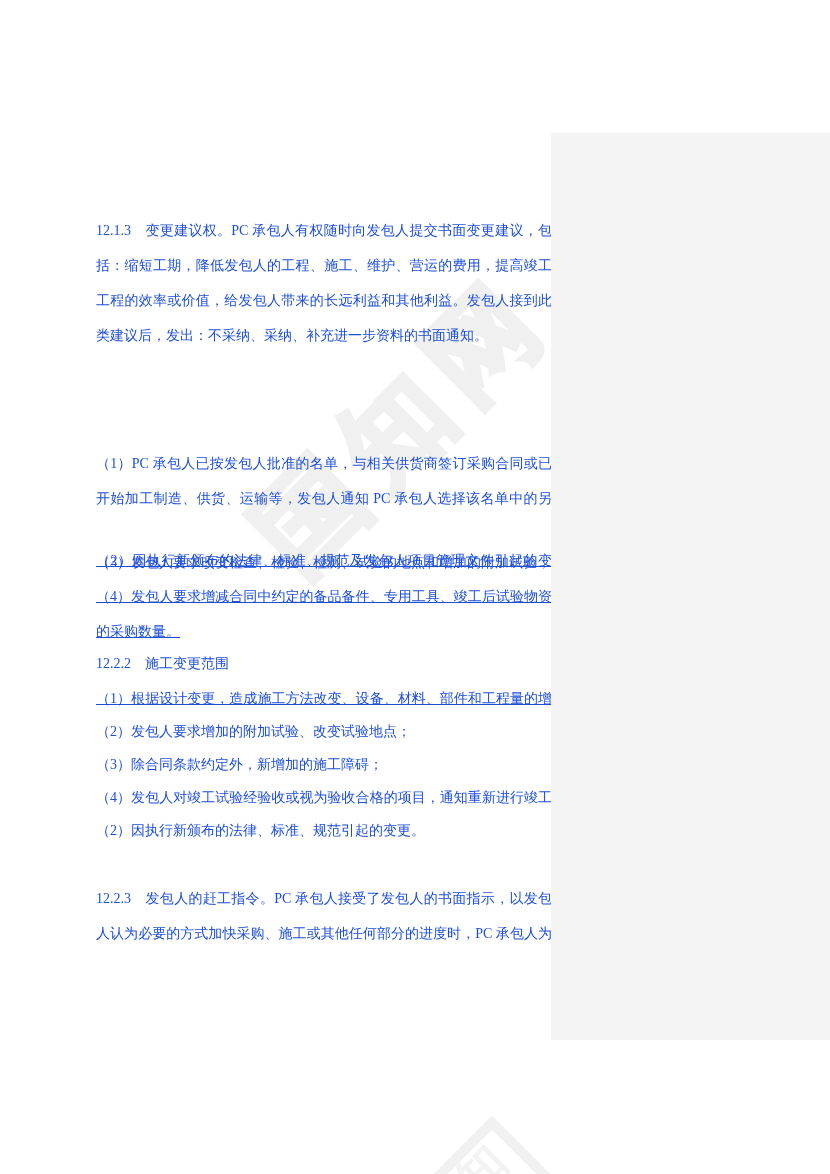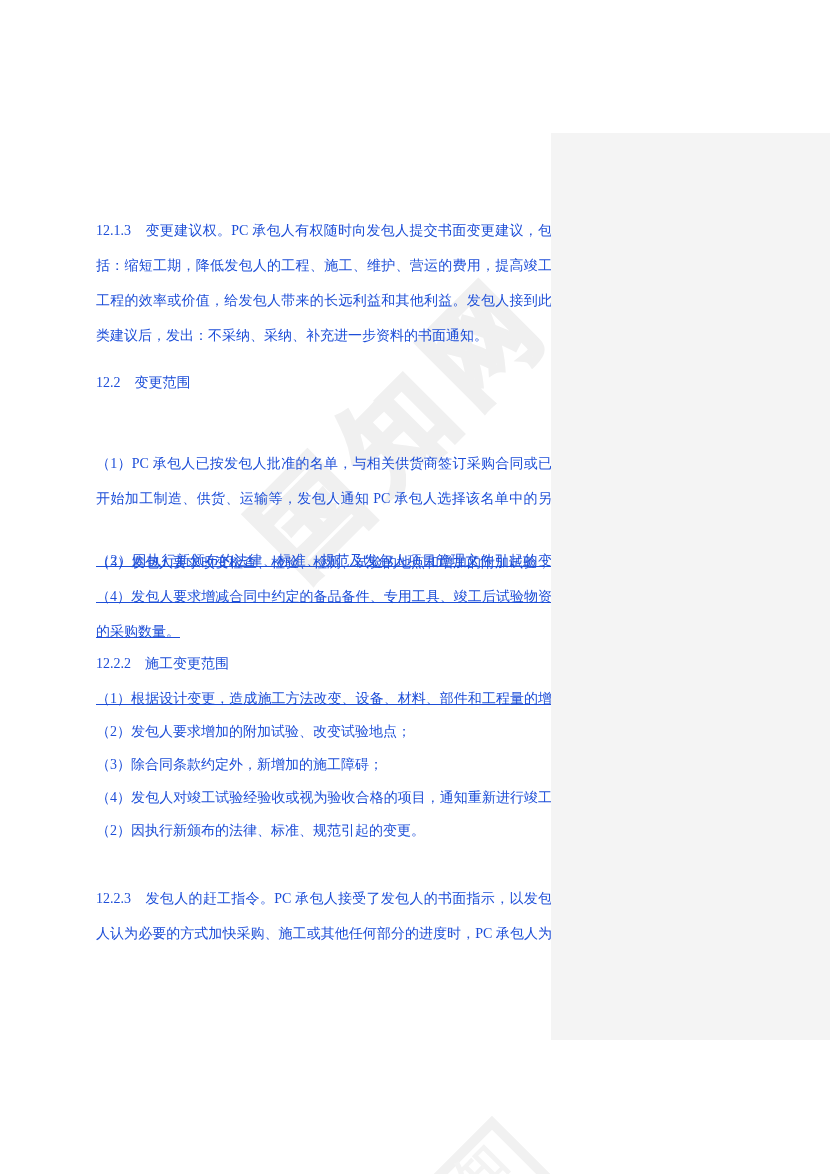--- a/index.html
+++ b/index.html
@@ -106,21 +106,20 @@
 <div class="page">
 
   <div class="watermark-main">国知网</div>
   <div class="watermark-diamond"></div>
   <div class="watermark-diamond-char">知</div>
 
   <div class="side-panel"></div>
 
   <p class="doc-text" id="p-12-1-3">12.1.3　变更建议权。PC 承包人有权随时向发包人提交书面变更建议，包括：缩短工期，降低发包人的工程、施工、维护、营运的费用，提高竣工工程的效率或价值，给发包人带来的长远利益和其他利益。发包人接到此类建议后，发出：不采纳、采纳、补充进一步资料的书面通知。</p>
 
-  <p class="doc-text h-block" id="h-12-2">12.2　变更范围</p>
 
 
   <p class="doc-text" id="proc-0">（1）PC 承包人已按发包人批准的名单，与相关供货商签订采购合同或已开始加工制造、供货、运输等，发包人通知 PC 承包人选择该名单中的另一家供货商；</p>
   <p class="doc-text" id="proc-1">（2）因执行新颁布的法律、标准、规范及发包人项目管理文件引起的变更；</p>
   <p class="doc-text" id="proc-2">（3）发包人要求改变检查、检验、检测、试验的地点和增加的附加试验；</p>
   <p class="doc-text" id="proc-3">（4）发包人要求增减合同中约定的备品备件、专用工具、竣工后试验物资的采购数量。</p>
 
   <p class="doc-text h-block" id="h-12-2-2">12.2.2　施工变更范围</p>
 
   <p class="doc-text" id="cons-0">（1）根据设计变更，造成施工方法改变、设备、材料、部件和工程量的增减；</p>

